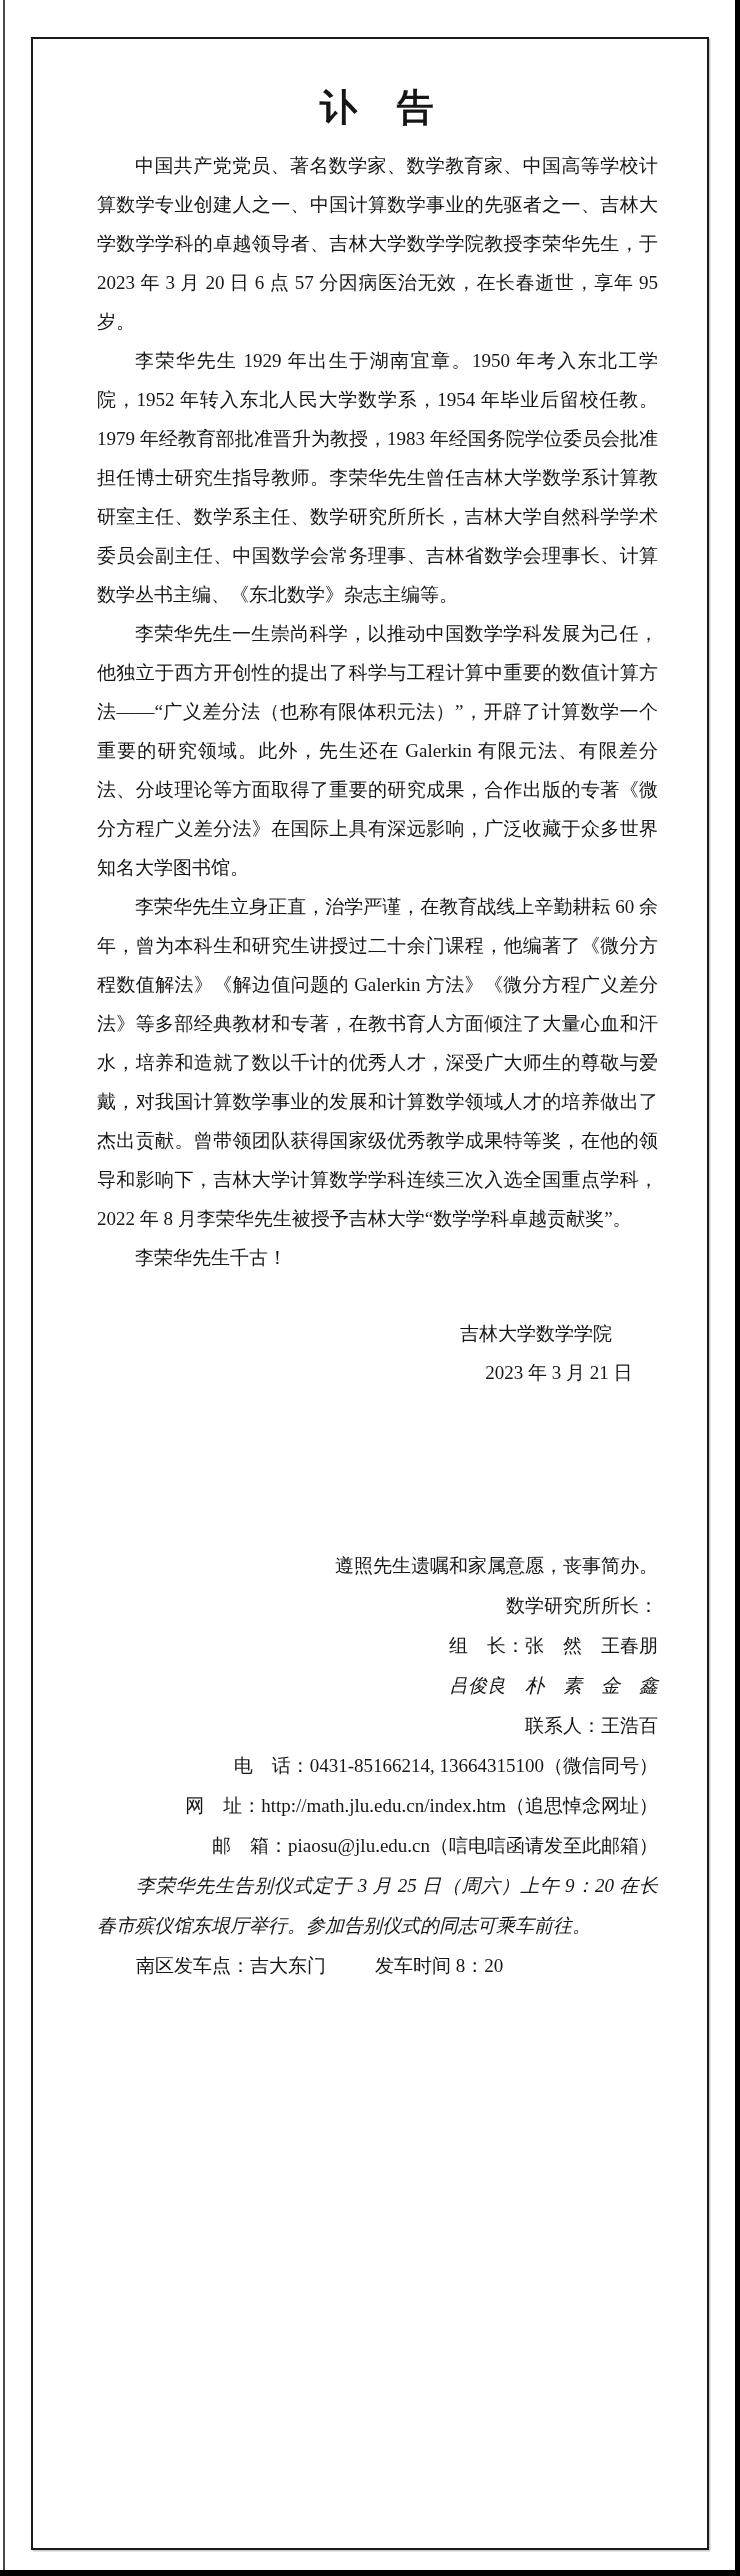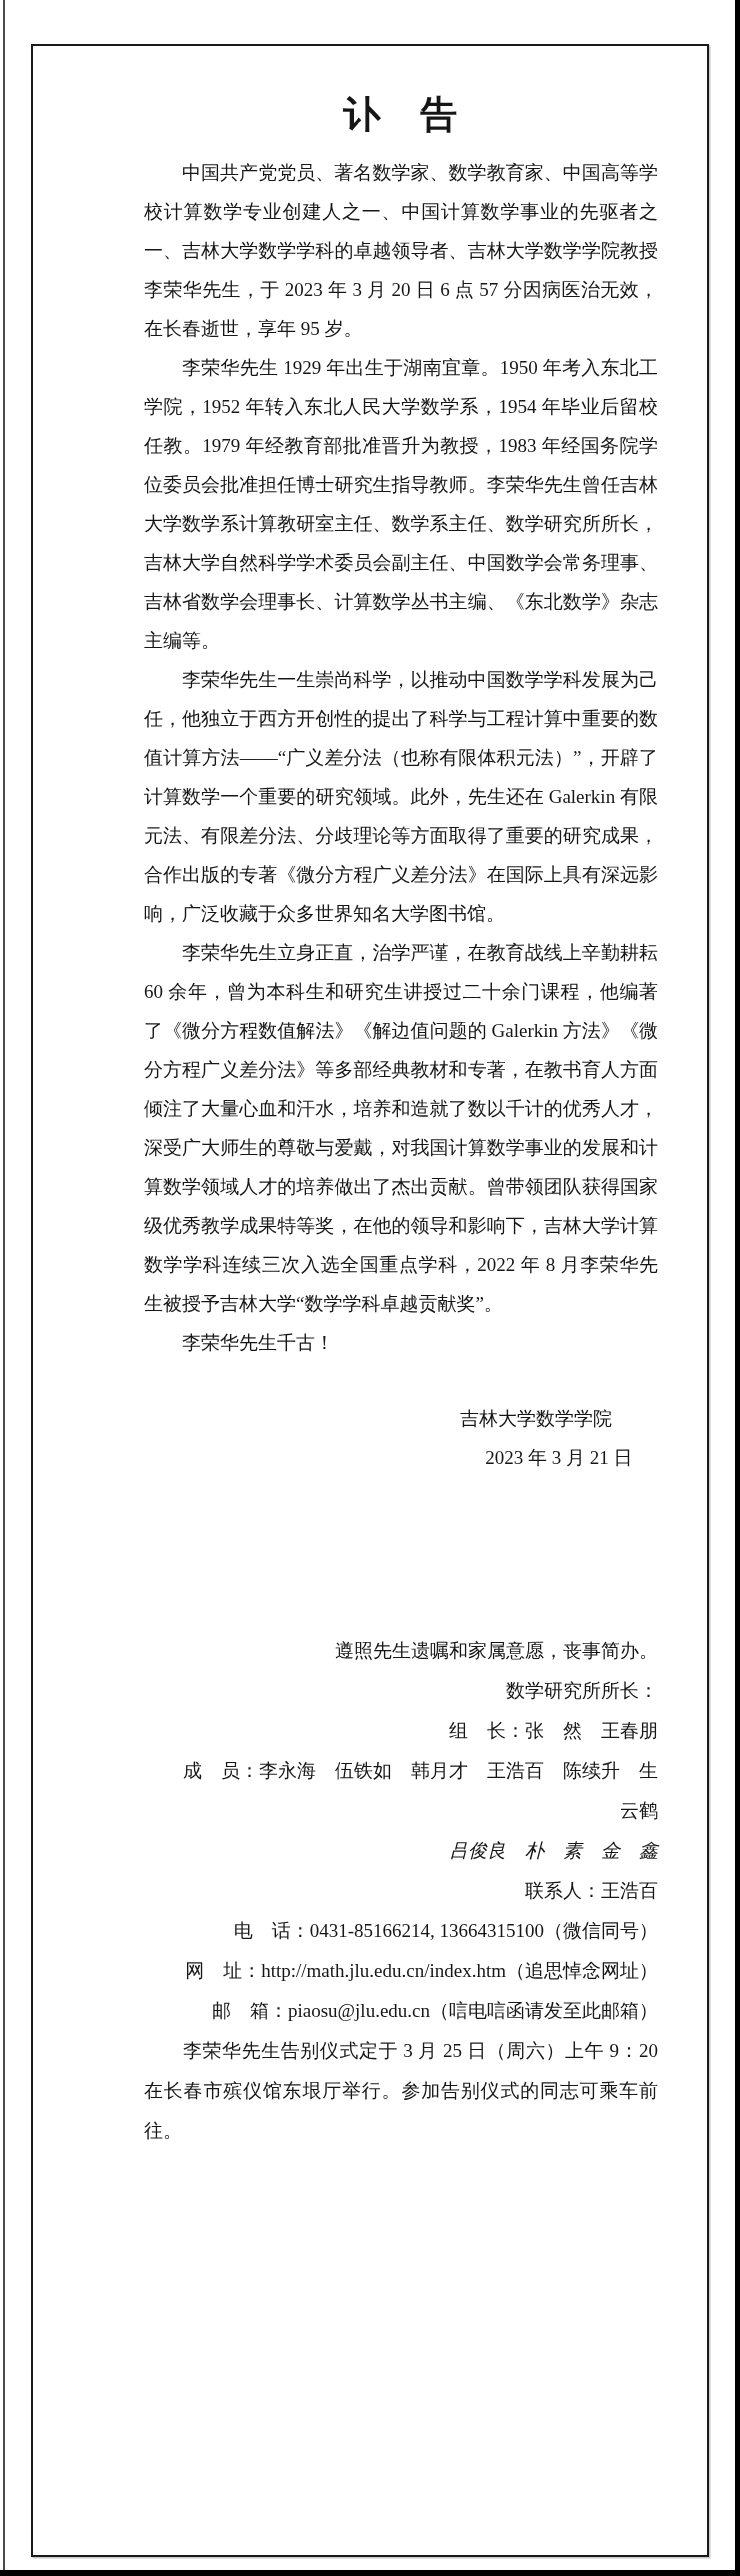--- a/index.html
+++ b/index.html
@@ -5,43 +5,42 @@
   html,body{margin:0;padding:0;}
   body{
     width:741px;height:2576px;position:relative;background:#ffffff;
     font-family:"Liberation Serif","DejaVu Serif",serif;color:#161616;
     overflow:hidden;
   }
   .edge-left{position:absolute;left:3px;top:0;width:1.5px;height:2576px;background:#4a4a4a;}
   .edge-right{position:absolute;right:0;top:0;width:6px;height:2576px;background:#000;}
   .edge-bottom{position:absolute;left:0;bottom:0;width:741px;height:6px;background:#000;}
   .page{
-    position:absolute;left:31px;top:44px;width:678px;height:2513px;
+    position:absolute;left:31px;top:37px;width:678px;height:2513px;
     border:2.2px solid #1a1a1a;background:#fff;box-sizing:border-box;
     box-shadow:1.5px 1.5px 0 #c9c9c9;
-    padding-left:47px;
   }
   .content{padding:42px 49px 0 64px;}
   .doc-title{
     text-align:center;font-size:37px;line-height:54px;font-weight:bold;
     margin:0 0 10.5px 0;letter-spacing:1.5px;
   }
   .para{
     font-size:19px;line-height:39px;text-align:justify;
     text-indent:38px;margin:0;
   }
   .sig{font-size:19px;line-height:39px;text-align:right;margin:0;}
   .sig-org{margin-top:37px;padding-right:46px;}
   .sig-date{padding-right:25.4px;}
   .arrangements{margin-top:154px;font-size:19px;line-height:40px;}
   .arr-line{margin:0 0 0 39px;text-align:right;}
   .arr-line-indent2{margin:0 0 0 115px;font-style:italic;}
   .farewell{
     font-size:19px;line-height:40px;text-align:justify;
-    text-indent:39px;margin:0;
+    text-indent:39px;margin:0;font-style:italic;
   }
   .bus-row{display:flex;margin-left:39px;}
   .bus-dest{width:239px;}
 </style>
 </head>
 <body>
 
 <div class="edge-left"></div>
 <div class="edge-right"></div>
 <div class="edge-bottom"></div>
@@ -57,24 +56,27 @@
     <p class="para">李荣华先生立身正直，治学严谨，在教育战线上辛勤耕耘 60 余年，曾为本科生和研究生讲授过二十余门课程，他编著了《微分方程数值解法》《解边值问题的 Galerkin 方法》《微分方程广义差分法》等多部经典教材和专著，在教书育人方面倾注了大量心血和汗水，培养和造就了数以千计的优秀人才，深受广大师生的尊敬与爱戴，对我国计算数学事业的发展和计算数学领域人才的培养做出了杰出贡献。曾带领团队获得国家级优秀教学成果特等奖，在他的领导和影响下，吉林大学计算数学学科连续三次入选全国重点学科，2022 年 8 月李荣华先生被授予吉林大学“数学学科卓越贡献奖”。</p>
     <p class="para">李荣华先生千古！</p>
 
     <p class="sig sig-org">吉林大学数学学院</p>
     <p class="sig sig-date">2023 年 3 月 21 日</p>
 
     <div class="arrangements">
       <p class="arr-line">遵照先生遗嘱和家属意愿，丧事简办。</p>
       <p class="arr-line">数学研究所所长：</p>
       <p class="arr-line">组　长：张　然　王春朋</p>
-      <p class="arr-line">成　员：李永海　伍铁如　韩月才　王浩百　陈续升　生云鹤</p>
       <p class="arr-line arr-line-indent2">吕俊良　朴　素　金　鑫</p>
       <p class="arr-line">联系人：王浩百</p>
       <p class="arr-line">电　话：0431-85166214, 13664315100（微信同号）</p>
       <p class="arr-line">网　址：http://math.jlu.edu.cn/index.htm（追思悼念网址）</p>
       <p class="arr-line">邮　箱：piaosu@jlu.edu.cn（唁电唁函请发至此邮箱）</p>
       <p class="farewell">李荣华先生告别仪式定于 3 月 25 日（周六）上午 9：20 在长春市殡仪馆东垠厅举行。参加告别仪式的同志可乘车前往。</p>
+      <div class="bus-row">
+        <span class="bus-dest">南区发车点：吉大东门</span>
+        <span class="bus-time">发车时间 8：20</span>
+      </div>
     </div>
 
   </div>
 </div>
 
 
 </body></html>

